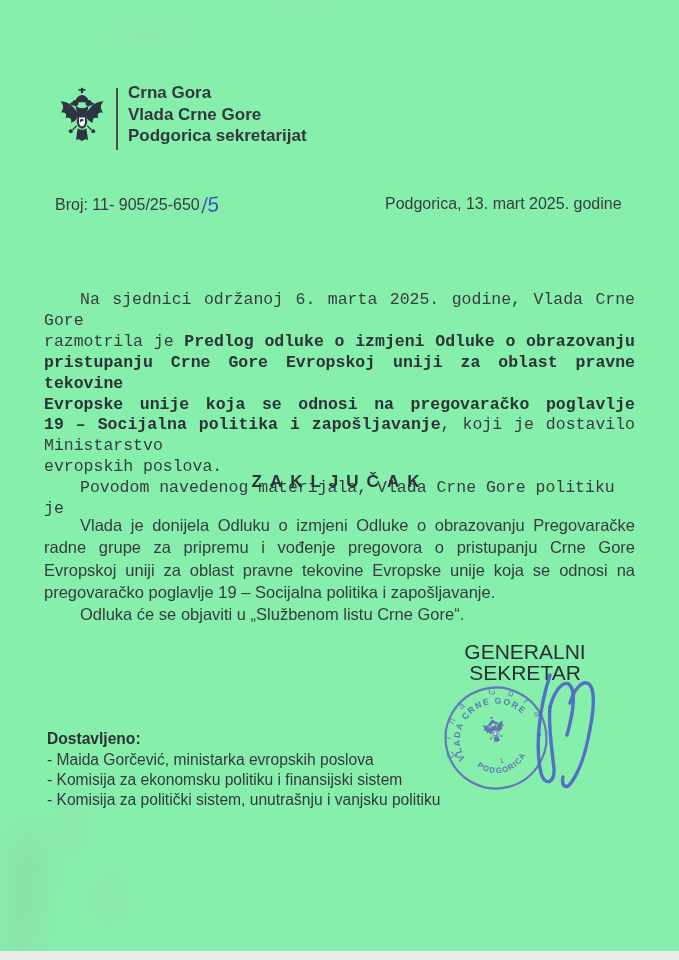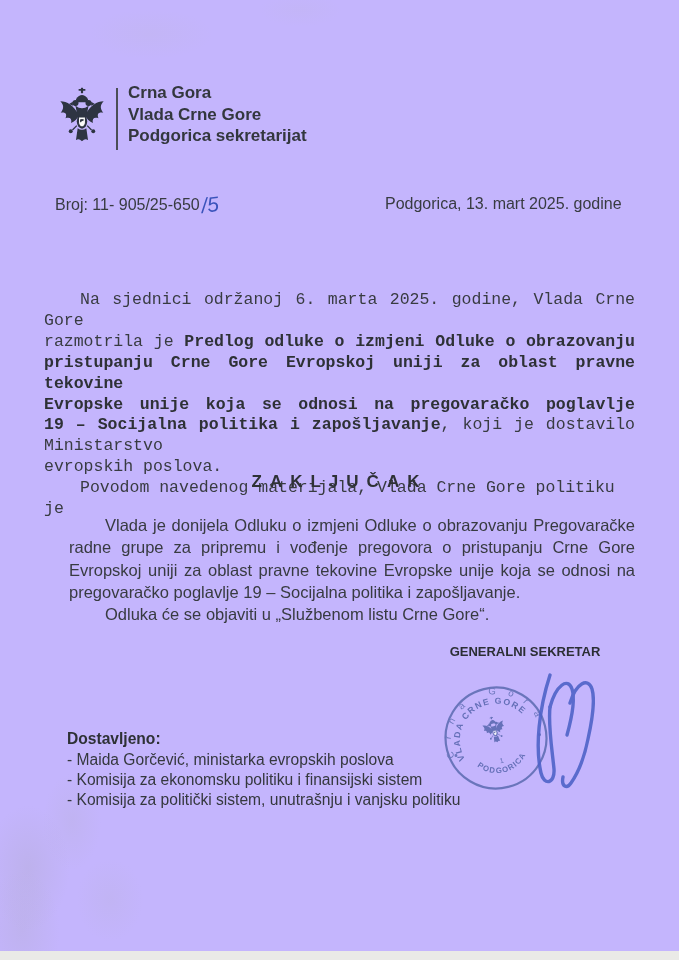--- a/index.html
+++ b/index.html
@@ -1,18 +1,18 @@
 <!DOCTYPE html>
 <html><head>
 <meta charset="utf-8">
 <style>
   html,body{margin:0;padding:0;background:#e9e9e7;}
   .page{
     position:relative;width:679px;height:960px;margin:0 auto;
-    background:#c4b5fd;overflow:hidden;
+    background:#86efac;overflow:hidden;
     font-family:"Liberation Sans",sans-serif;color:#383b41;
   }
   .noise{
     position:absolute;inset:0;pointer-events:none;
     background:
       radial-gradient(60px 90px at 28px 868px, rgba(158,158,155,.17), transparent 70%),
       radial-gradient(42px 70px at 72px 822px, rgba(168,168,165,.12), transparent 70%),
       radial-gradient(55px 85px at 22px 930px, rgba(162,162,158,.15), transparent 70%),
       radial-gradient(48px 60px at 110px 900px, rgba(170,170,166,.10), transparent 70%),
       radial-gradient(90px 36px at 150px 34px, rgba(185,185,182,.10), transparent 70%),
@@ -29,39 +29,39 @@
   .broj{position:absolute;left:55px;top:191px;font-size:16px;white-space:nowrap;}
   .hand5{display:inline-block;color:#3a53bb;font-size:21px;font-style:italic;font-weight:500;
          transform:rotate(-7deg) translateY(2px);margin-left:1px;}
   .pdate{position:absolute;left:385px;top:195px;font-size:16px;white-space:nowrap;}
 
   
   .bodyblock{position:absolute;left:44px;width:591px;font-size:16.5px;}
   .p1{top:290px;font-family:Liberation Mono, monospace;}
   .p1 .tline{line-height:20.9px;}
   .p2{top:514px;}
-  .p2 .tline{line-height:22.3px;margin-left:25px;}
+  .p2 .tline{line-height:22.3px;}
   .tline{white-space:normal;}
   .tline.just{text-align:justify;text-align-last:justify;}
   .tline.ind{text-indent:36px;}
   .tline .b{font-weight:bold;color:#2e3136;}
 
   .heading{position:absolute;left:44px;width:591px;top:472px;text-align:center;
            font-weight:bold;font-size:17px;letter-spacing:8px;color:#2e3136;}
 
   
   .sig{position:absolute;left:412px;top:642px;width:226px;text-align:center;
-       font-weight:bold;font-size:13px;line-height:20.5px;color:#2b2e34;}
+       font-weight:normal;font-size:21px;line-height:20.5px;color:#2b2e34;}
 
   
   .stamp{position:absolute;left:441px;top:683px;width:110px;height:110px;opacity:.93;filter:blur(.2px);}
   .pen-sig{position:absolute;left:517px;top:667px;width:114px;height:142px;}
 
   
-  .dist{position:absolute;left:67px;top:729px;font-size:15.6px;line-height:20px;color:#35383e;}
+  .dist{position:absolute;left:47px;top:729px;font-size:15.6px;line-height:20px;color:#35383e;}
   .dist-label{font-weight:bold;margin-bottom:1px;color:#2e3136;}
 </style>
 </head>
 <body>
 
 <svg width="0" height="0" style="position:absolute">
   <defs>
     <symbol id="eagle" viewBox="0 0 120 150">
       <g fill="currentColor">
         <rect x="57.5" y="0" width="5" height="13" rx="1"></rect>

